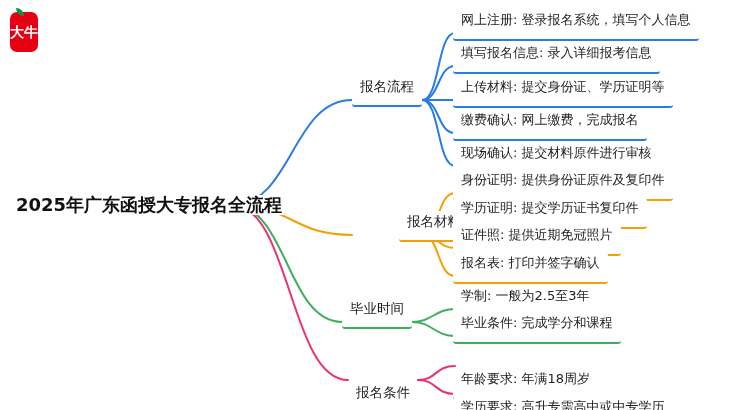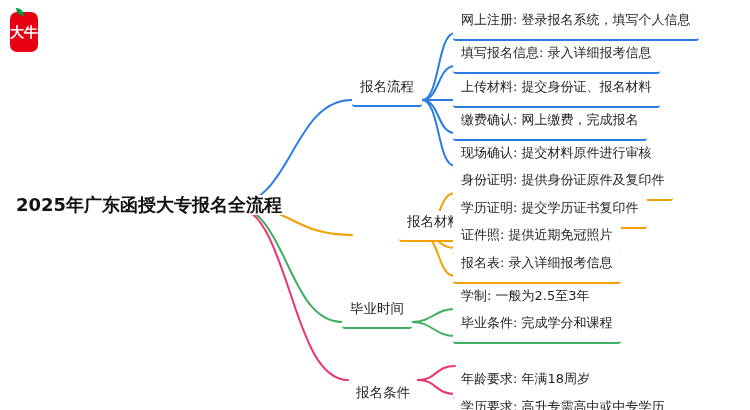--- a/index.html
+++ b/index.html
@@ -86,26 +86,26 @@
 
 <div class="node root" style="left:12px;top:195px;">2025年广东函授大专报名全流程</div>
 
 <div class="node branch b0" style="left:352px;top:76px;">报名流程</div>
 <div class="node branch b1" style="left:352px;top:211px;margin-left:47px;">报名材料</div>
 <div class="node branch b2" style="left:342px;top:298px;">毕业时间</div>
 <div class="node branch b3" style="left:348px;top:356px;">报名条件</div>
 
 <div class="node b0" style="left:453px;top:10px;">网上注册: 登录报名系统，填写个人信息</div>
 <div class="node b0" style="left:453px;top:43px;">填写报名信息: 录入详细报考信息</div>
-<div class="node b0" style="left:453px;top:77px;">上传材料: 提交身份证、报名材料</div>
+<div class="node b0" style="left:453px;top:77px;">上传材料: 提交身份证、学历证明等</div>
 <div class="node b0" style="left:453px;top:110px;">缴费确认: 网上缴费，完成报名</div>
 <div class="node b0" style="left:453px;top:143px;">现场确认: 提交材料原件进行审核</div>
 
 <div class="node b1" style="left:453px;top:170px;text-align:right;">身份证明: 提供身份证原件及复印件</div>
 <div class="node b1" style="left:453px;top:198px;">学历证明: 提交学历证书复印件</div>
 <div class="node b1" style="left:453px;top:225px;">证件照: 提供近期免冠照片</div>
-<div class="node b1" style="left:453px;top:253px;">报名表: 录入详细报考信息</div>
+<div class="node b1" style="left:453px;top:253px;">报名表: 打印并签字确认</div>
 
 <div class="node b2" style="left:453px;top:286px;">学制: 一般为2.5至3年</div>
 <div class="node b2" style="left:453px;top:313px;">毕业条件: 完成学分和课程</div>
 
 <div class="node b3" style="left:453px;top:343px;">年龄要求: 年满18周岁</div>
 <div class="node b3" style="left:453px;top:371px;">学历要求: 高升专需高中或中专学历</div>
 
 </body></html>

